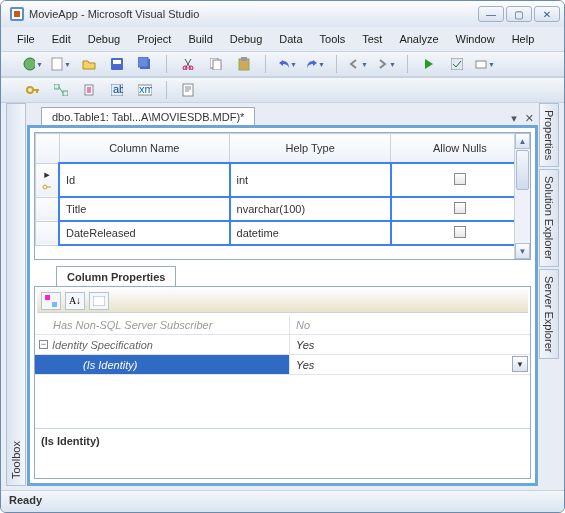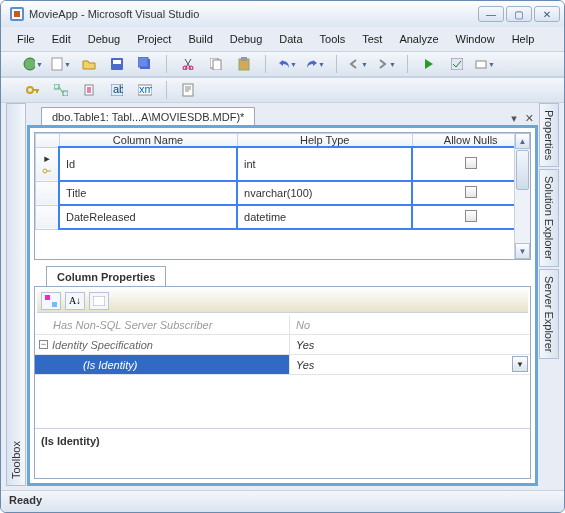--- a/index.html
+++ b/index.html
@@ -20,28 +20,28 @@
   .side-tab { width:20px; writing-mode:vertical-rl; text-orientation:mixed; background:linear-gradient(90deg,#f4f7fb,#dae3ef); border:1px solid #b0c0d6; display:flex; align-items:center; justify-content:flex-start; padding:6px 2px; color:#333; margin:0 1px;}
   .side-tab.left { transform:rotate(180deg); }
   .doc-area { flex:1; display:flex; flex-direction:column; min-width:0; }
   .doc-tab-row { display:flex; align-items:flex-end; height:22px; padding-left:14px;}
   .doc-tab { background:#fff; border:1px solid #99aac2; border-bottom:none; padding:3px 10px 2px; color:#333; }
   .doc-tab-spacer{ flex:1;}
   .doc-tab-ctrl { padding:0 4px; color:#555; cursor:default;}
   .doc-body { flex:1; border:3px solid #6ba6d8; background:#fff; display:flex; flex-direction:column; padding:4px; gap:6px; overflow:hidden;}
   .grid-wrap { border:1px solid #99aac2; background:#fff; position:relative; }
   .grid { width:100%; border-collapse:collapse; }
-  .grid th { background:linear-gradient(#fdfdfe,#eef2f8); border:1px solid #c8d3e2; padding:0; font-weight:normal; color:#333;}
+  .grid th { background:linear-gradient(#fdfdfe,#eef2f8); border:1px solid #c8d3e2; padding:8px; font-weight:normal; color:#333;}
   .grid td { border:2px solid #3b82f6; padding:4px 6px; color:#333; background:#fff; height:22px;}
   .grid td.rowhdr { width:22px; background:linear-gradient(#fdfdfe,#eef2f8); text-align:center; border:1px solid #c8d3e2;}
   .chk { width:12px; height:12px; border:1px solid #8a8a8a; background:linear-gradient(#fff,#e6e6e6); display:inline-block; }
   .grid-scroll { position:absolute; right:0; top:0; bottom:0; width:16px; background:#eef2f8; border-left:1px solid #c8d3e2;}
   .scroll-btn{height:16px;background:linear-gradient(#fdfdfe,#dae3ef);border:1px solid #b0c0d6;display:flex;align-items:center;justify-content:center;font-size:8px;color:#4a6a94;}
   .scroll-thumb{position:absolute;top:17px;left:1px;right:1px;height:40px;background:linear-gradient(#f4f7fb,#cfdbeb);border:1px solid #a9bbd3;border-radius:2px;}
-  .props-tabs { display:flex; margin-left:12px;}
+  .props-tabs { display:flex; margin-left:22px;}
   .props-tab { background:#fff; border:1px solid #99aac2; border-bottom:none; padding:4px 10px; font-weight:bold; color:#333;}
   .props-body { flex:1; border:1px solid #99aac2; margin-top:-1px; background:#fff; display:flex; flex-direction:column;}
   .props-toolbar { height:24px; background:linear-gradient(#fdfdfe,#e7e2c9); border-bottom:1px solid #c8d3e2; display:flex; align-items:center; padding:0 4px; gap:4px; margin:2px;}
   .p-btn{width:20px;height:18px;border:1px solid #b6c3d5;background:#f4f7fb;display:flex;align-items:center;justify-content:center;font-size:10px;}
   .props-grid { flex:1; }
   .prow { display:flex; height:20px; border-bottom:1px solid #e0e5ed;font-style:italic;}
   .pname { width:255px; padding:2px 4px 2px 18px; color:#666; border-right:1px solid #e0e5ed; display:flex; align-items:center;}
   .pname.child { padding-left:48px; }
   .pval { flex:1; padding:2px 6px; color:#333; display:flex; align-items:center; position:relative;}
   .prow.disabled .pname,.prow.disabled .pval{ color:#9a9a9a; }

